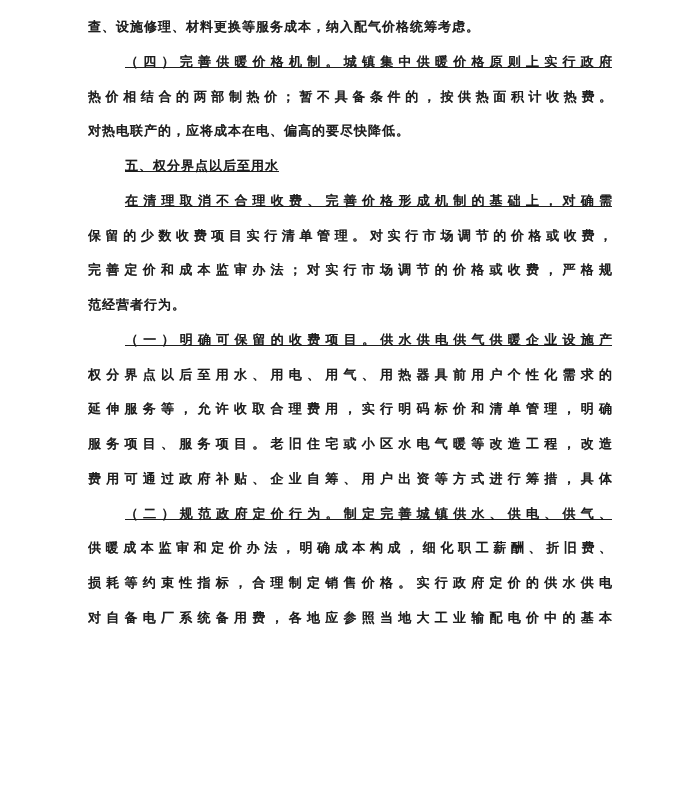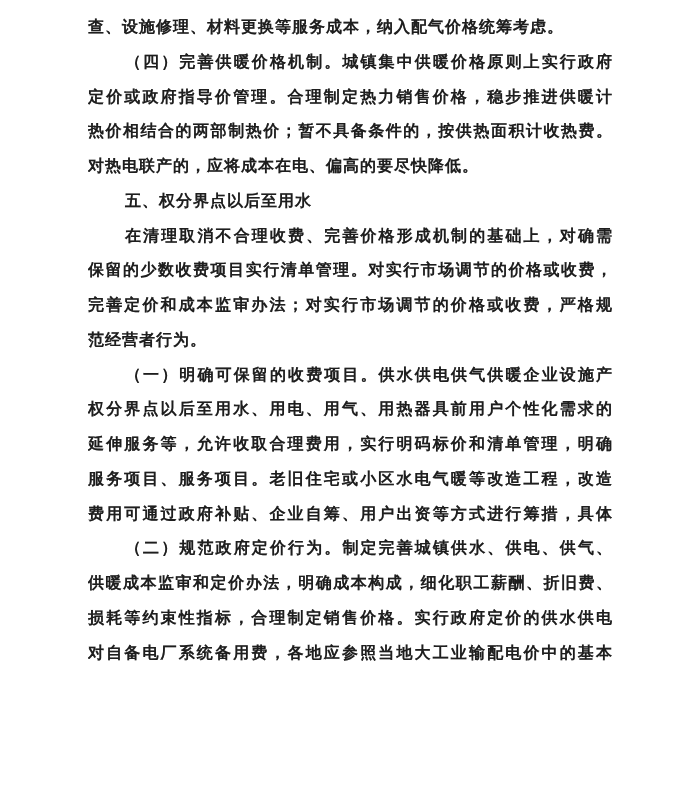--- a/index.html
+++ b/index.html
@@ -13,51 +13,51 @@
     overflow: hidden;
   }
   .page {
     box-sizing: border-box;
     width: 684px;
     height: 636px;
     padding: 10px 72px 0 88px;
     font-family: "DejaVu Sans", "Liberation Sans", sans-serif;
     font-weight: 700;
     color: #1e1e1e;
-    font-size: 16px;
+    font-size: 13px;
     text-shadow: 0 0 0.5px rgba(30,30,30,0.45);
   }
   .line {
     margin: 0;
     height: 34.75px;
     line-height: 34.75px;
     overflow: hidden;
   }
   .just {
     text-align: justify;
     text-align-last: justify;
   }
   .end {
     text-align: left;
     letter-spacing: 1px;
     white-space: nowrap;
   }
   .indent {
     text-indent: 37px;
+    text-decoration: underline;
   }
 </style>
 </head>
 <body style="background: rgb(255, 255, 255);">
 
 <div class="page" style="color: rgb(30, 30, 30);">
 
   <p class="line end">查、设施修理、材料更换等服务成本，纳入配气价格统筹考虑。</p>
 
   <p class="line indent just">（四）完善供暖价格机制。城镇集中供暖价格原则上实行政府</p>
-  <p class="line just">定价或政府指导价管理。合理制定热力销售价格，稳步推进供暖计</p>
   <p class="line just">热价相结合的两部制热价；暂不具备条件的，按供热面积计收热费。</p>
   <p class="line end">对热电联产的，应将成本在电、偏高的要尽快降低。</p>
 
   <p class="line indent end">五、权分界点以后至用水</p>
 
   <p class="line indent just">在清理取消不合理收费、完善价格形成机制的基础上，对确需</p>
   <p class="line just">保留的少数收费项目实行清单管理。对实行市场调节的价格或收费，</p>
   <p class="line just">完善定价和成本监审办法；对实行市场调节的价格或收费，严格规</p>
   <p class="line end">范经营者行为。</p>
 

